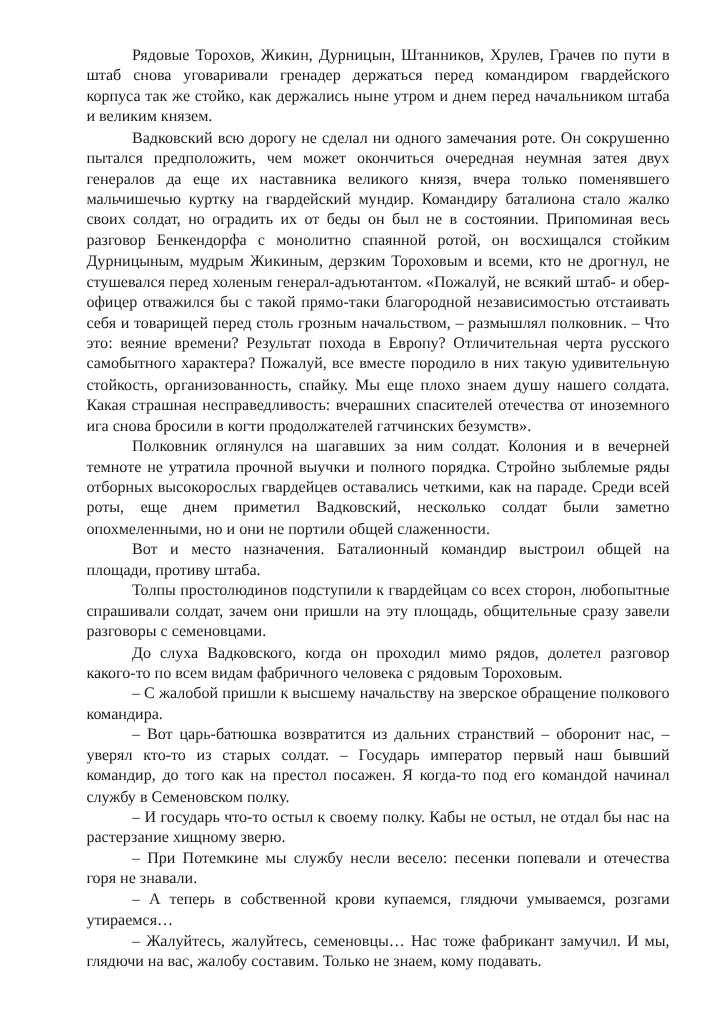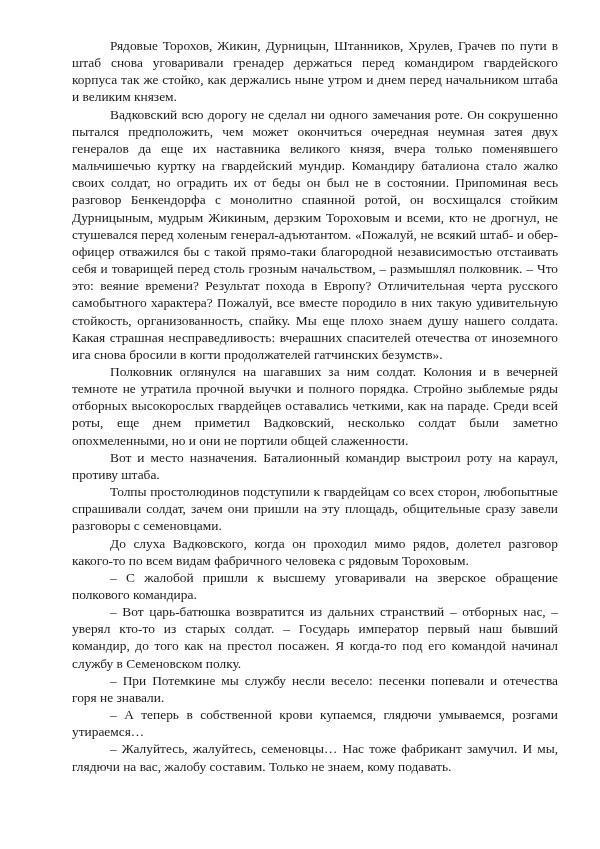--- a/index.html
+++ b/index.html
@@ -11,22 +11,23 @@
   }
   .page p { margin:0; text-align:justify; text-indent:38px; }
 </style>
 </head>
 <body>
 
 <div class="page">
   <p>Рядовые Торохов, Жикин, Дурницын, Штанников, Хрулев, Грачев по пути в штаб снова уговаривали гренадер держаться перед командиром гвардейского корпуса так же стойко, как держались ныне утром и днем перед начальником штаба и великим князем.</p>
   <p>Вадковский всю дорогу не сделал ни одного замечания роте. Он сокрушенно пытался предположить, чем может окончиться очередная неумная затея двух генералов да еще их наставника великого князя, вчера только поменявшего мальчишечью куртку на гвардейский мундир. Командиру баталиона стало жалко своих солдат, но оградить их от беды он был не в состоянии. Припоминая весь разговор Бенкендорфа с монолитно спаянной ротой, он восхищался стойким Дурницыным, мудрым Жикиным, дерзким Тороховым и всеми, кто не дрогнул, не стушевался перед холеным генерал-адъютантом. «Пожалуй, не всякий штаб- и обер-офицер отважился бы с такой прямо-таки благородной независимостью отстаивать себя и товарищей перед столь грозным начальством, – размышлял полковник. – Что это: веяние времени? Результат похода в Европу? Отличительная черта русского самобытного характера? Пожалуй, все вместе породило в них такую удивительную стойкость, организованность, спайку. Мы еще плохо знаем душу нашего солдата. Какая страшная несправедливость: вчерашних спасителей отечества от иноземного ига снова бросили в когти продолжателей гатчинских безумств».</p>
   <p>Полковник оглянулся на шагавших за ним солдат. Колония и в вечерней темноте не утратила прочной выучки и полного порядка. Стройно зыблемые ряды отборных высокорослых гвардейцев оставались четкими, как на параде. Среди всей роты, еще днем приметил Вадковский, несколько солдат были заметно опохмеленными, но и они не портили общей слаженности.</p>
-  <p>Вот и место назначения. Баталионный командир выстроил роту на караул, противу штаба.</p>
+  <p>Вот и место назначения. Баталионный командир выстроил общей на площади, противу штаба.</p>
   <p>Толпы простолюдинов подступили к гвардейцам со всех сторон, любопытные спрашивали солдат, зачем они пришли на эту площадь, общительные сразу завели разговоры с семеновцами.</p>
   <p>До слуха Вадковского, когда он проходил мимо рядов, долетел разговор какого-то по всем видам фабричного человека с рядовым Тороховым.</p>
-  <p>– С жалобой пришли к высшему уговаривали на зверское обращение полкового командира.</p>
-  <p>– Вот царь-батюшка возвратится из дальних странствий – отборных нас, – уверял кто-то из старых солдат. – Государь император первый наш бывший командир, до того как на престол посажен. Я когда-то под его командой начинал службу в Семеновском полку.</p>
+  <p>– С жалобой пришли к высшему начальству на зверское обращение полкового командира.</p>
+  <p>– Вот царь-батюшка возвратится из дальних странствий – оборонит нас, – уверял кто-то из старых солдат. – Государь император первый наш бывший командир, до того как на престол посажен. Я когда-то под его командой начинал службу в Семеновском полку.</p>
+  <p>– И государь что-то остыл к своему полку. Кабы не остыл, не отдал бы нас на растерзание хищному зверю.</p>
   <p>– При Потемкине мы службу несли весело: песенки попевали и отечества горя не знавали.</p>
   <p>– А теперь в собственной крови купаемся, глядючи умываемся, розгами утираемся…</p>
   <p>– Жалуйтесь, жалуйтесь, семеновцы… Нас тоже фабрикант замучил. И мы, глядючи на вас, жалобу составим. Только не знаем, кому подавать.</p>
 
 </div>
 
 </body></html>

